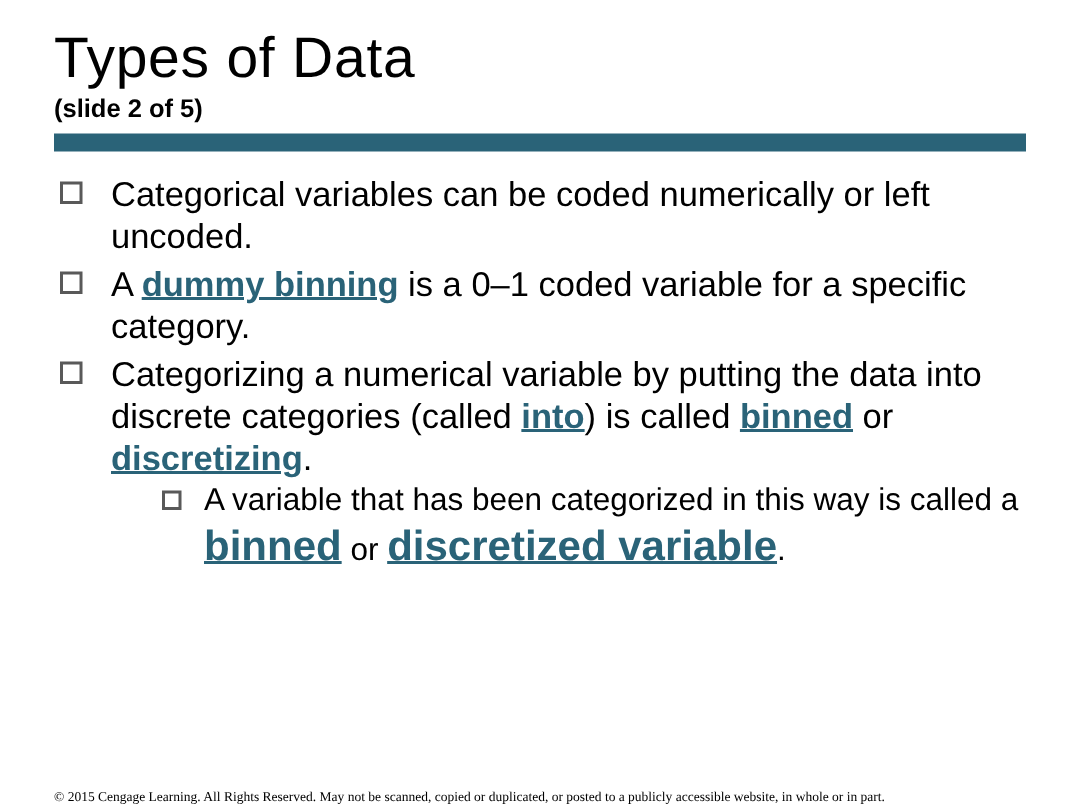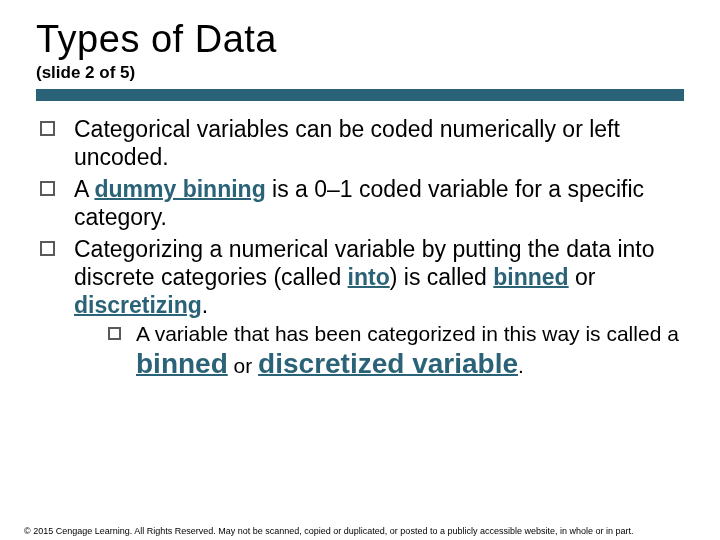--- a/index.html
+++ b/index.html
@@ -65,26 +65,27 @@
     top: 6px;
     width: 9px;
     height: 9px;
     border: 2px solid #595959;
     background: transparent;
   }
   .kw { color: #2a6378; font-weight: 700; text-decoration: underline; text-decoration-thickness: 2px; }
   .big-kw { font-size: 28px; }
   .copyright {
     position: absolute;
-    left: 24px;
+    left: 36px;
     bottom: 4px;
     right: 36px;
     font-size: 9px;
     line-height: 1.15;
     color: #000;
+    font-family: Liberation Serif, serif;
   }
 </style>
 </head>
 <body>
 
 <div class="slide">
   <h1 class="title">Types of Data</h1>
   <div class="subtitle">(slide 2 of 5)</div>
   <div class="rule"></div>
 

